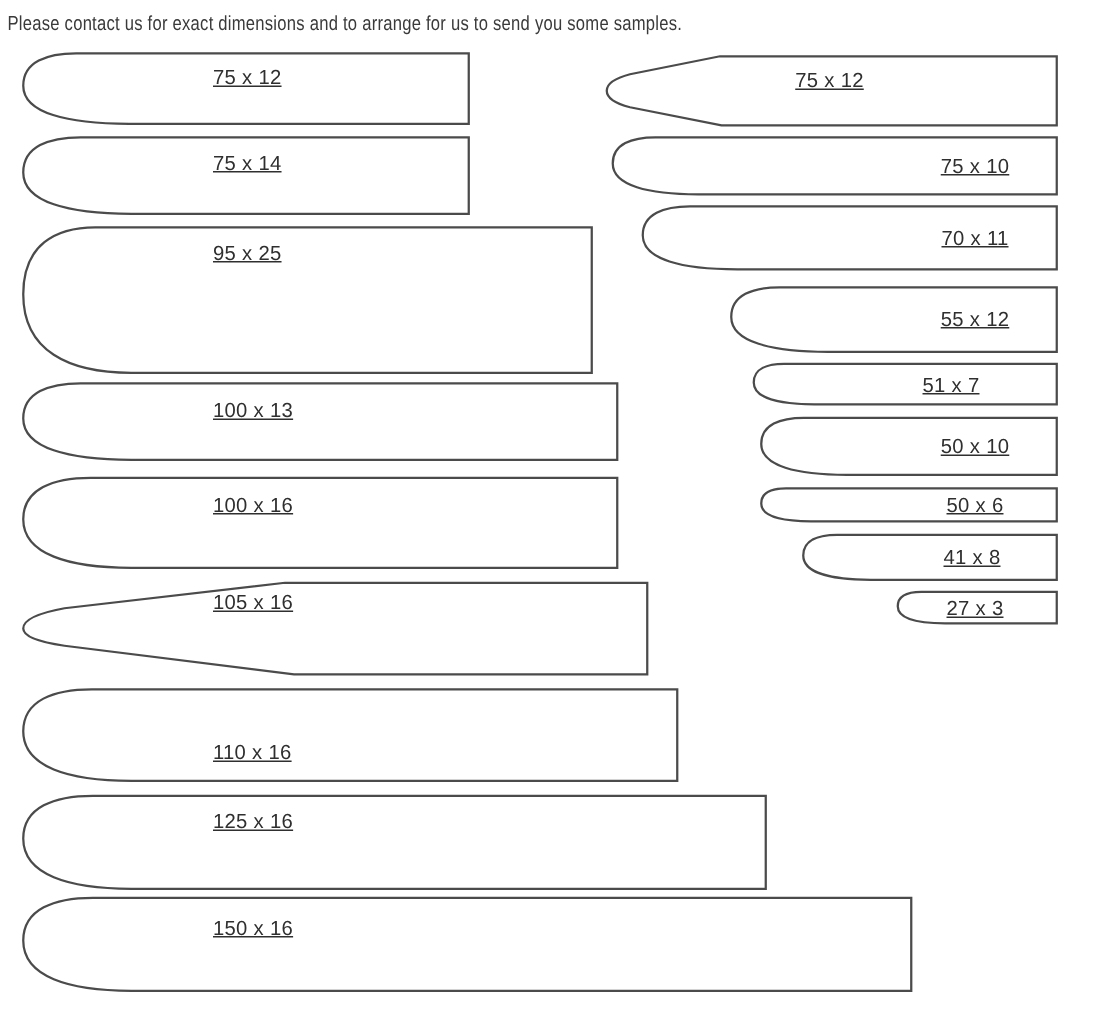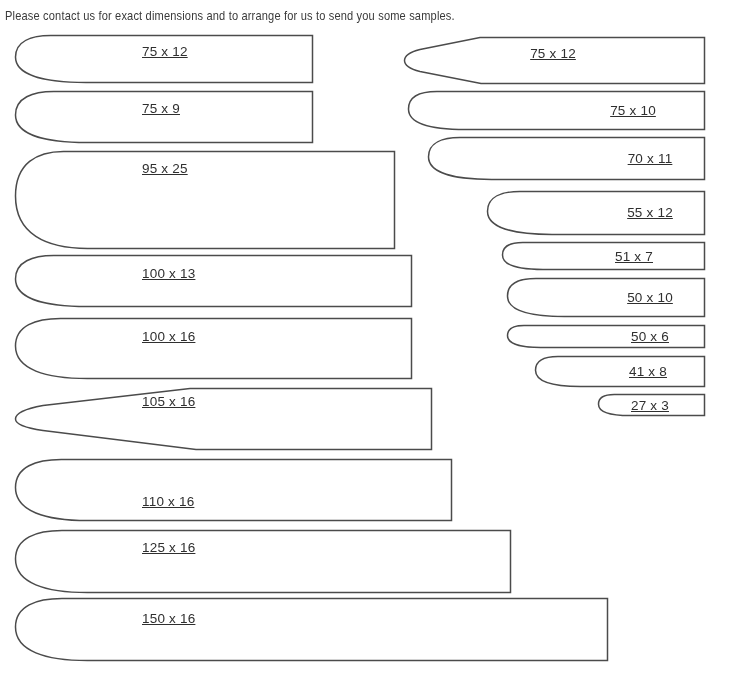--- a/index.html
+++ b/index.html
@@ -40,30 +40,30 @@
       <path d="M 519.75 191.5 L 704.5 191.5 L 704.5 234.5 L 552 234.5 C 514.59 234.5 487.5 228.05 487.5 211.28 C 487.5 196.66 502.0125 191.5 519.75 191.5 Z" class="profile"></path>
       <path d="M 522.75 242.5 L 704.5 242.5 L 704.5 269.5 L 543 269.5 C 519.51 269.5 502.5 265.45 502.5 254.92 C 502.5 245.74 511.6125 242.5 522.75 242.5 Z" class="profile"></path>
       <path d="M 536 278.5 L 704.5 278.5 L 704.5 316.5 L 564.5 316.5 C 531.44 316.5 507.5 310.8 507.5 295.98 C 507.5 283.06 520.325 278.5 536 278.5 Z" class="profile"></path>
       <path d="M 524 325.5 L 704.5 325.5 L 704.5 347.5 L 540.5 347.5 C 521.36 347.5 507.5 344.2 507.5 335.62 C 507.5 328.14 514.925 325.5 524 325.5 Z" class="profile"></path>
       <path d="M 558 356.5 L 704.5 356.5 L 704.5 386.5 L 580.5 386.5 C 554.4 386.5 535.5 382 535.5 370.3 C 535.5 360.1 545.625 356.5 558 356.5 Z" class="profile"></path>
       <path d="M 614.25 394.5 L 704.5 394.5 L 704.5 415.5 L 630 415.5 C 611.73 415.5 598.5 412.35 598.5 404.16 C 598.5 397.02 605.5875 394.5 614.25 394.5 Z" class="profile"></path>
     </svg>
 
   <div id="label-layer">
       <div class="dim-label" style="left: 142px; top: 44px;">75 x 12</div>
-      <div class="dim-label" style="left: 142px; top: 101px;">75 x 9</div>
+      <div class="dim-label" style="left: 142px; top: 101px;">75 x 14</div>
       <div class="dim-label" style="left: 142px; top: 161px;">95 x 25</div>
       <div class="dim-label" style="left: 142px; top: 266px; text-align: center;">100 x 13</div>
       <div class="dim-label" style="left: 142px; top: 329px;">100 x 16</div>
       <div class="dim-label" style="left: 142px; top: 394px; text-align: right;">105 x 16</div>
       <div class="dim-label" style="left: 142px; top: 494px;">110 x 16</div>
       <div class="dim-label" style="left: 142px; top: 540px;">125 x 16</div>
       <div class="dim-label" style="left: 142px; top: 611px;">150 x 16</div>
       <div class="dim-label center" style="left: 553px; top: 46px;">75 x 12</div>
-      <div class="dim-label center" style="left: 633px; top: 103px;">75 x 10</div>
+      <div class="dim-label center" style="left: 650px; top: 103px;">75 x 10</div>
       <div class="dim-label center" style="left: 650px; top: 151px;">70 x 11</div>
       <div class="dim-label center" style="left: 650px; top: 205px;">55 x 12</div>
       <div class="dim-label center" style="left: 634px; top: 249px;">51 x 7</div>
       <div class="dim-label center" style="left: 650px; top: 290px;">50 x 10</div>
       <div class="dim-label center" style="left: 650px; top: 329px;">50 x 6</div>
       <div class="dim-label center" style="left: 648px; top: 364px;">41 x 8</div>
       <div class="dim-label center" style="left: 650px; top: 398px;">27 x 3</div>
     </div>
 </div>
 

